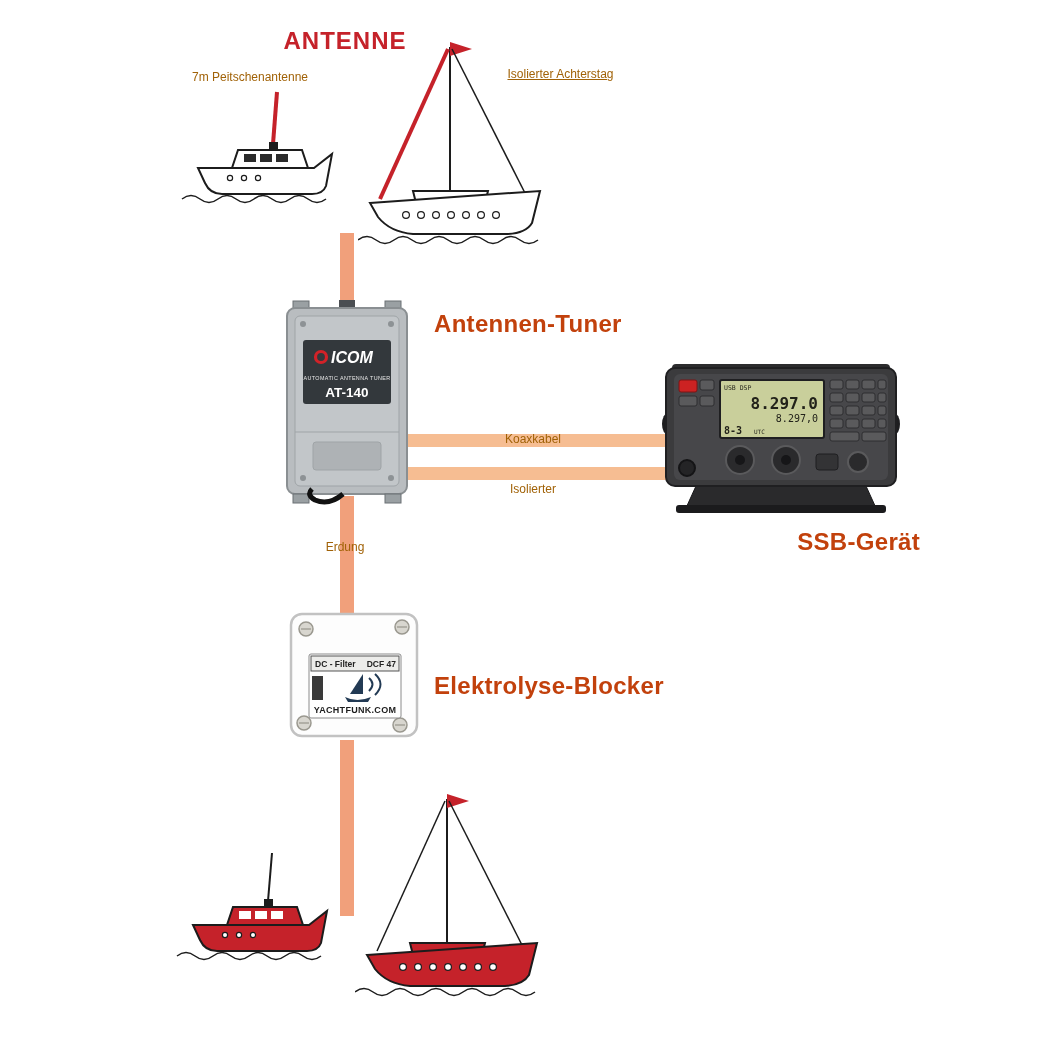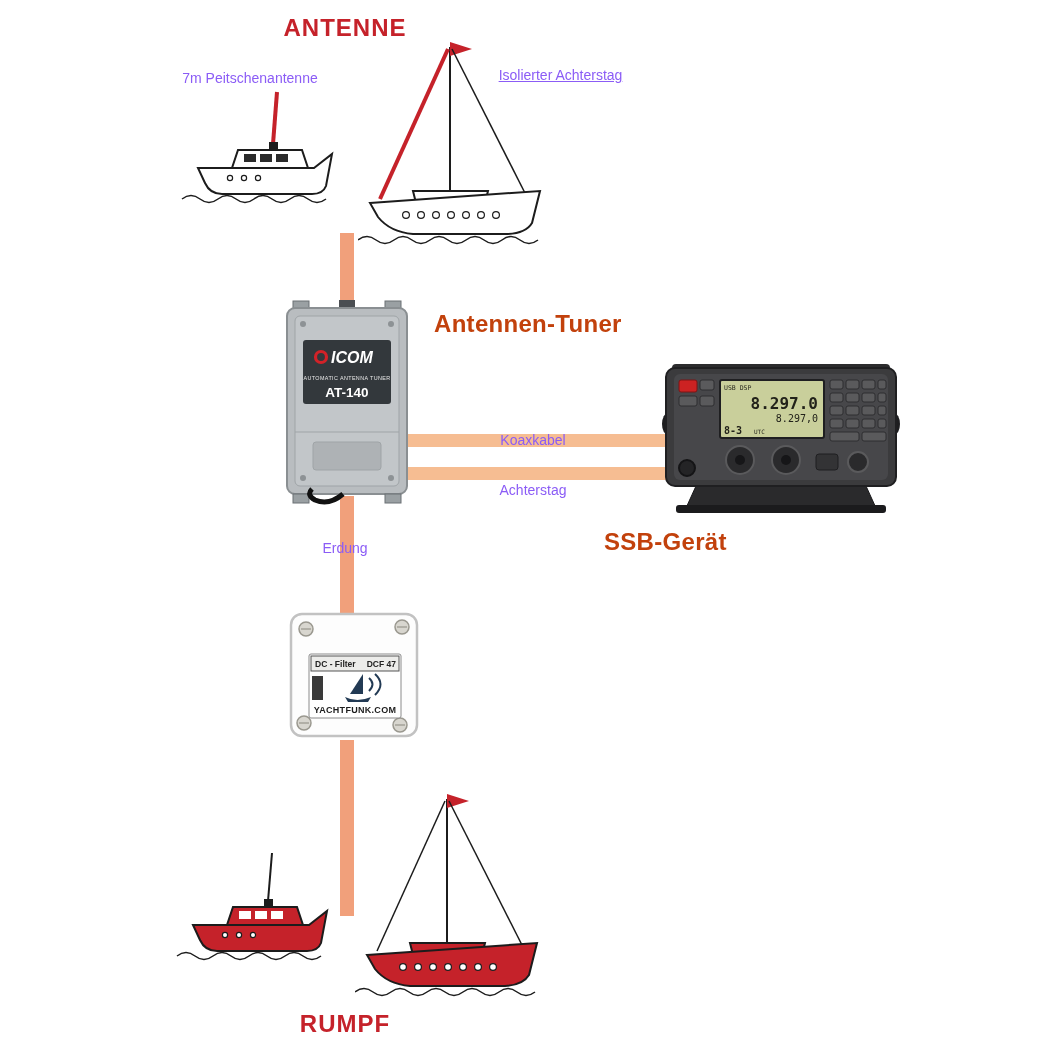--- a/index.html
+++ b/index.html
@@ -1,22 +1,22 @@
 <!DOCTYPE html>
 <html style="--accent-red: #c5222a; --cable-vertical: #f1a07b; --cable-horizontal: #f6bd92; --text-dark: #111111; --tuner-body: #b9bdc0; --tuner-plate: #33383c; --ssb-body: #3b3b3d; --ssb-display: #c9cf9b; --blocker-body: #fdfdfd;"><head>
 <meta charset="utf-8">
 <style>
   * { margin:0; padding:0; box-sizing:border-box; }
   html,body { background:#fff; }
   body { font-family:"Liberation Sans", sans-serif; }
   .canvas { position:relative; width:1060px; height:1060px; background:#fff; overflow:hidden; }
   .abs { position:absolute; }
   .heading { font-size:24px; font-weight:bold; color:#c2410c; letter-spacing:.3px; white-space:nowrap; }
-  .heading--red { color:var(--accent-red, #c5222a); letter-spacing:1px; text-align:center; }
-  .small-label { font-size:14px; color:#8b5cf6; text-align:center; white-space:nowrap; }
+  .heading--red { color:var(--accent-red, #c5222a); letter-spacing:1px; text-align:center;margin-top:13px; }
+  .small-label { font-size:12px; color:#a16207; text-align:center; white-space:nowrap; }
   .cable { position:absolute; }
   .cable-v { background:var(--cable-vertical, #f1a07b); }
   .cable-h { background:var(--cable-horizontal, #f6bd92); }
   svg { display:block; }
   svg text { font-family:"Liberation Sans", sans-serif; }
   .mono { font-family:"DejaVu Sans Mono", monospace; }
 
   
   .boat .hull, .boat .cabin { fill:#fff; stroke:#1c1c1c; stroke-width:2; }
   .boat--red .hull, .boat--red .cabin { fill:var(--accent-red, #c5222a); stroke:#1c1c1c; }
@@ -200,18 +200,18 @@
     <circle class="porthole" cx="123" cy="182" r="3.4"></circle>
     <circle class="porthole" cx="138" cy="182" r="3.4"></circle>
     <path class="water" d="M0,207 q9,-7 18,0 t18,0 t18,0 t18,0 t18,0 t18,0 t18,0 t18,0 t18,0 t18,0"></path>
   </svg>
 
   <div class="abs heading heading--red" style="left:240px; top:14px; width:210px;">ANTENNE</div>
   <div class="abs small-label" style="left:150px; top:70px; width:200px;">7m Peitschenantenne</div>
   <div class="abs small-label" style="left:468px; top:67px; width:185px;text-decoration:underline;">Isolierter Achterstag</div>
   <div class="abs heading" style="left:434px; top:310px;">Antennen-Tuner</div>
   <div class="abs small-label" style="left:433px; top:432px; width:200px;">Koaxkabel</div>
-  <div class="abs small-label" style="left:433px; top:482px; width:200px;">Achterstag</div>
-  <div class="abs heading" style="left:604px; top:528px; width:280px; text-align:left;">SSB-Gerät</div>
+  <div class="abs small-label" style="left:433px; top:482px; width:200px;">Isolierter</div>
+  <div class="abs heading" style="left:640px; top:528px; width:280px; text-align:right;">SSB-Gerät</div>
   <div class="abs small-label" style="left:280px; top:540px; width:130px;text-align:center;">Erdung</div>
-  <div class="abs heading heading--red" style="left:240px; top:1010px; width:210px;">RUMPF</div>
+  <div class="abs heading" style="left:434px; top:672px;">Elektrolyse-Blocker</div>
 
 </div>
 
 </body></html>

